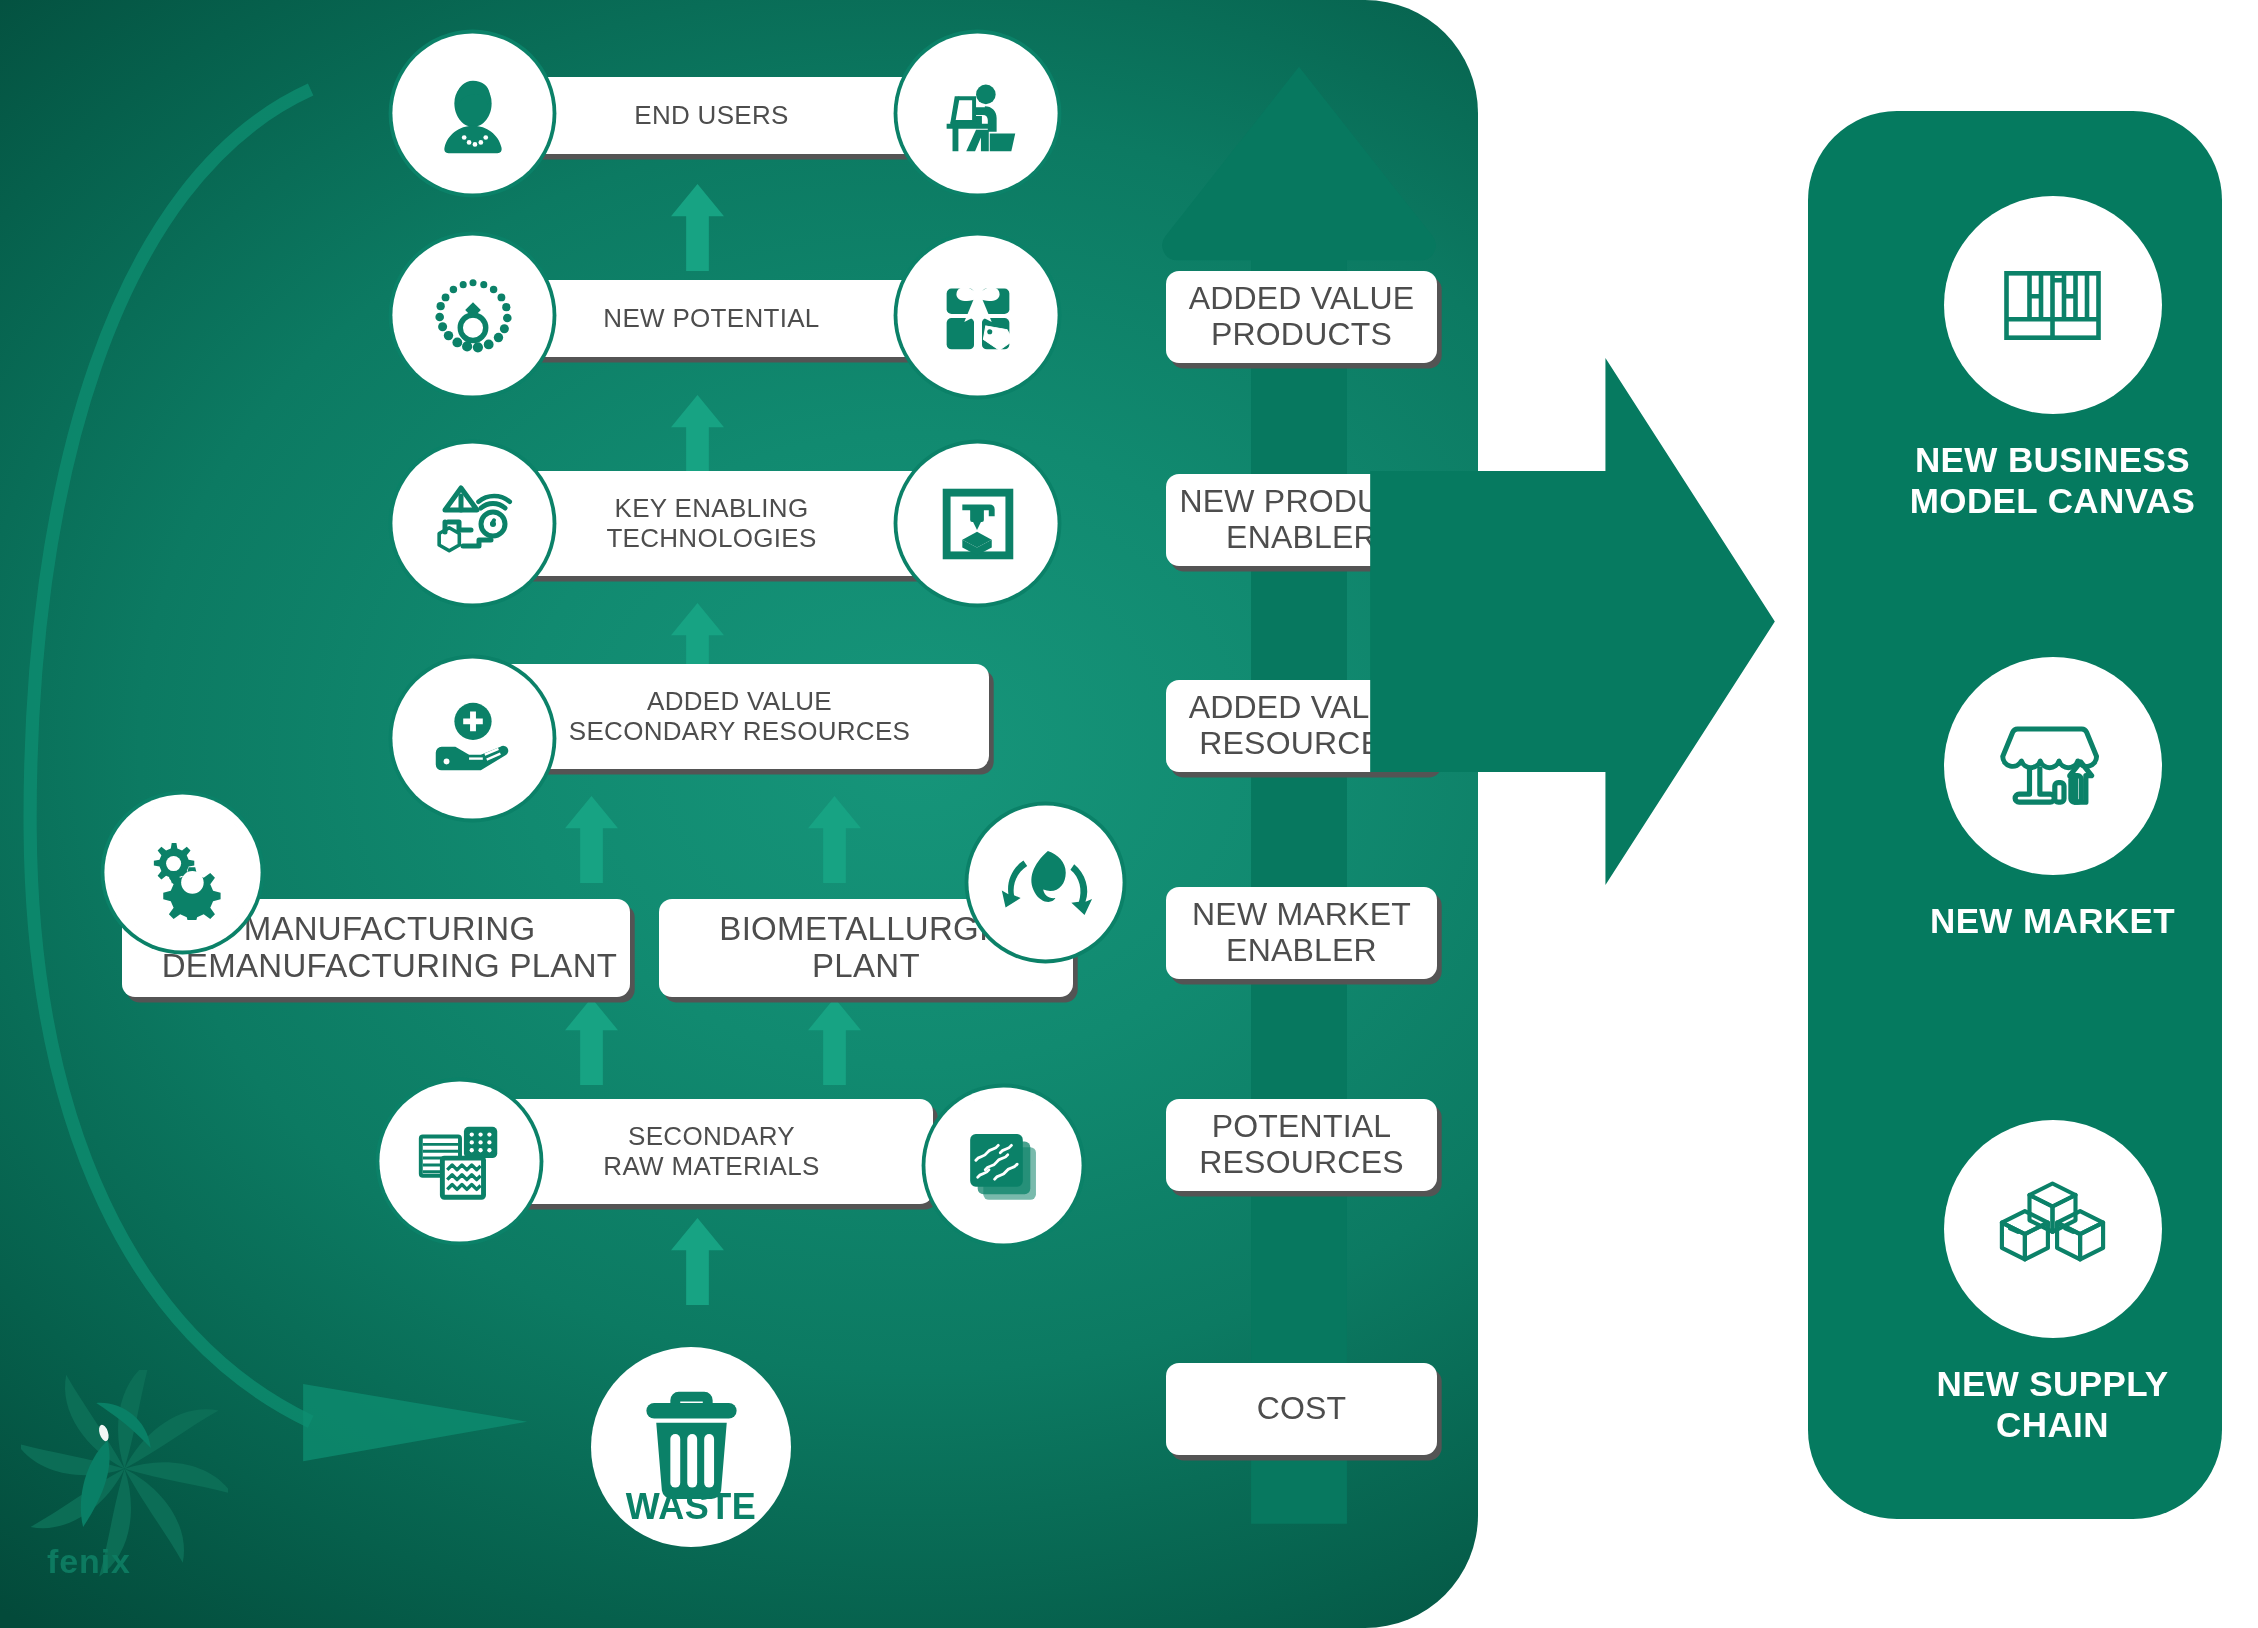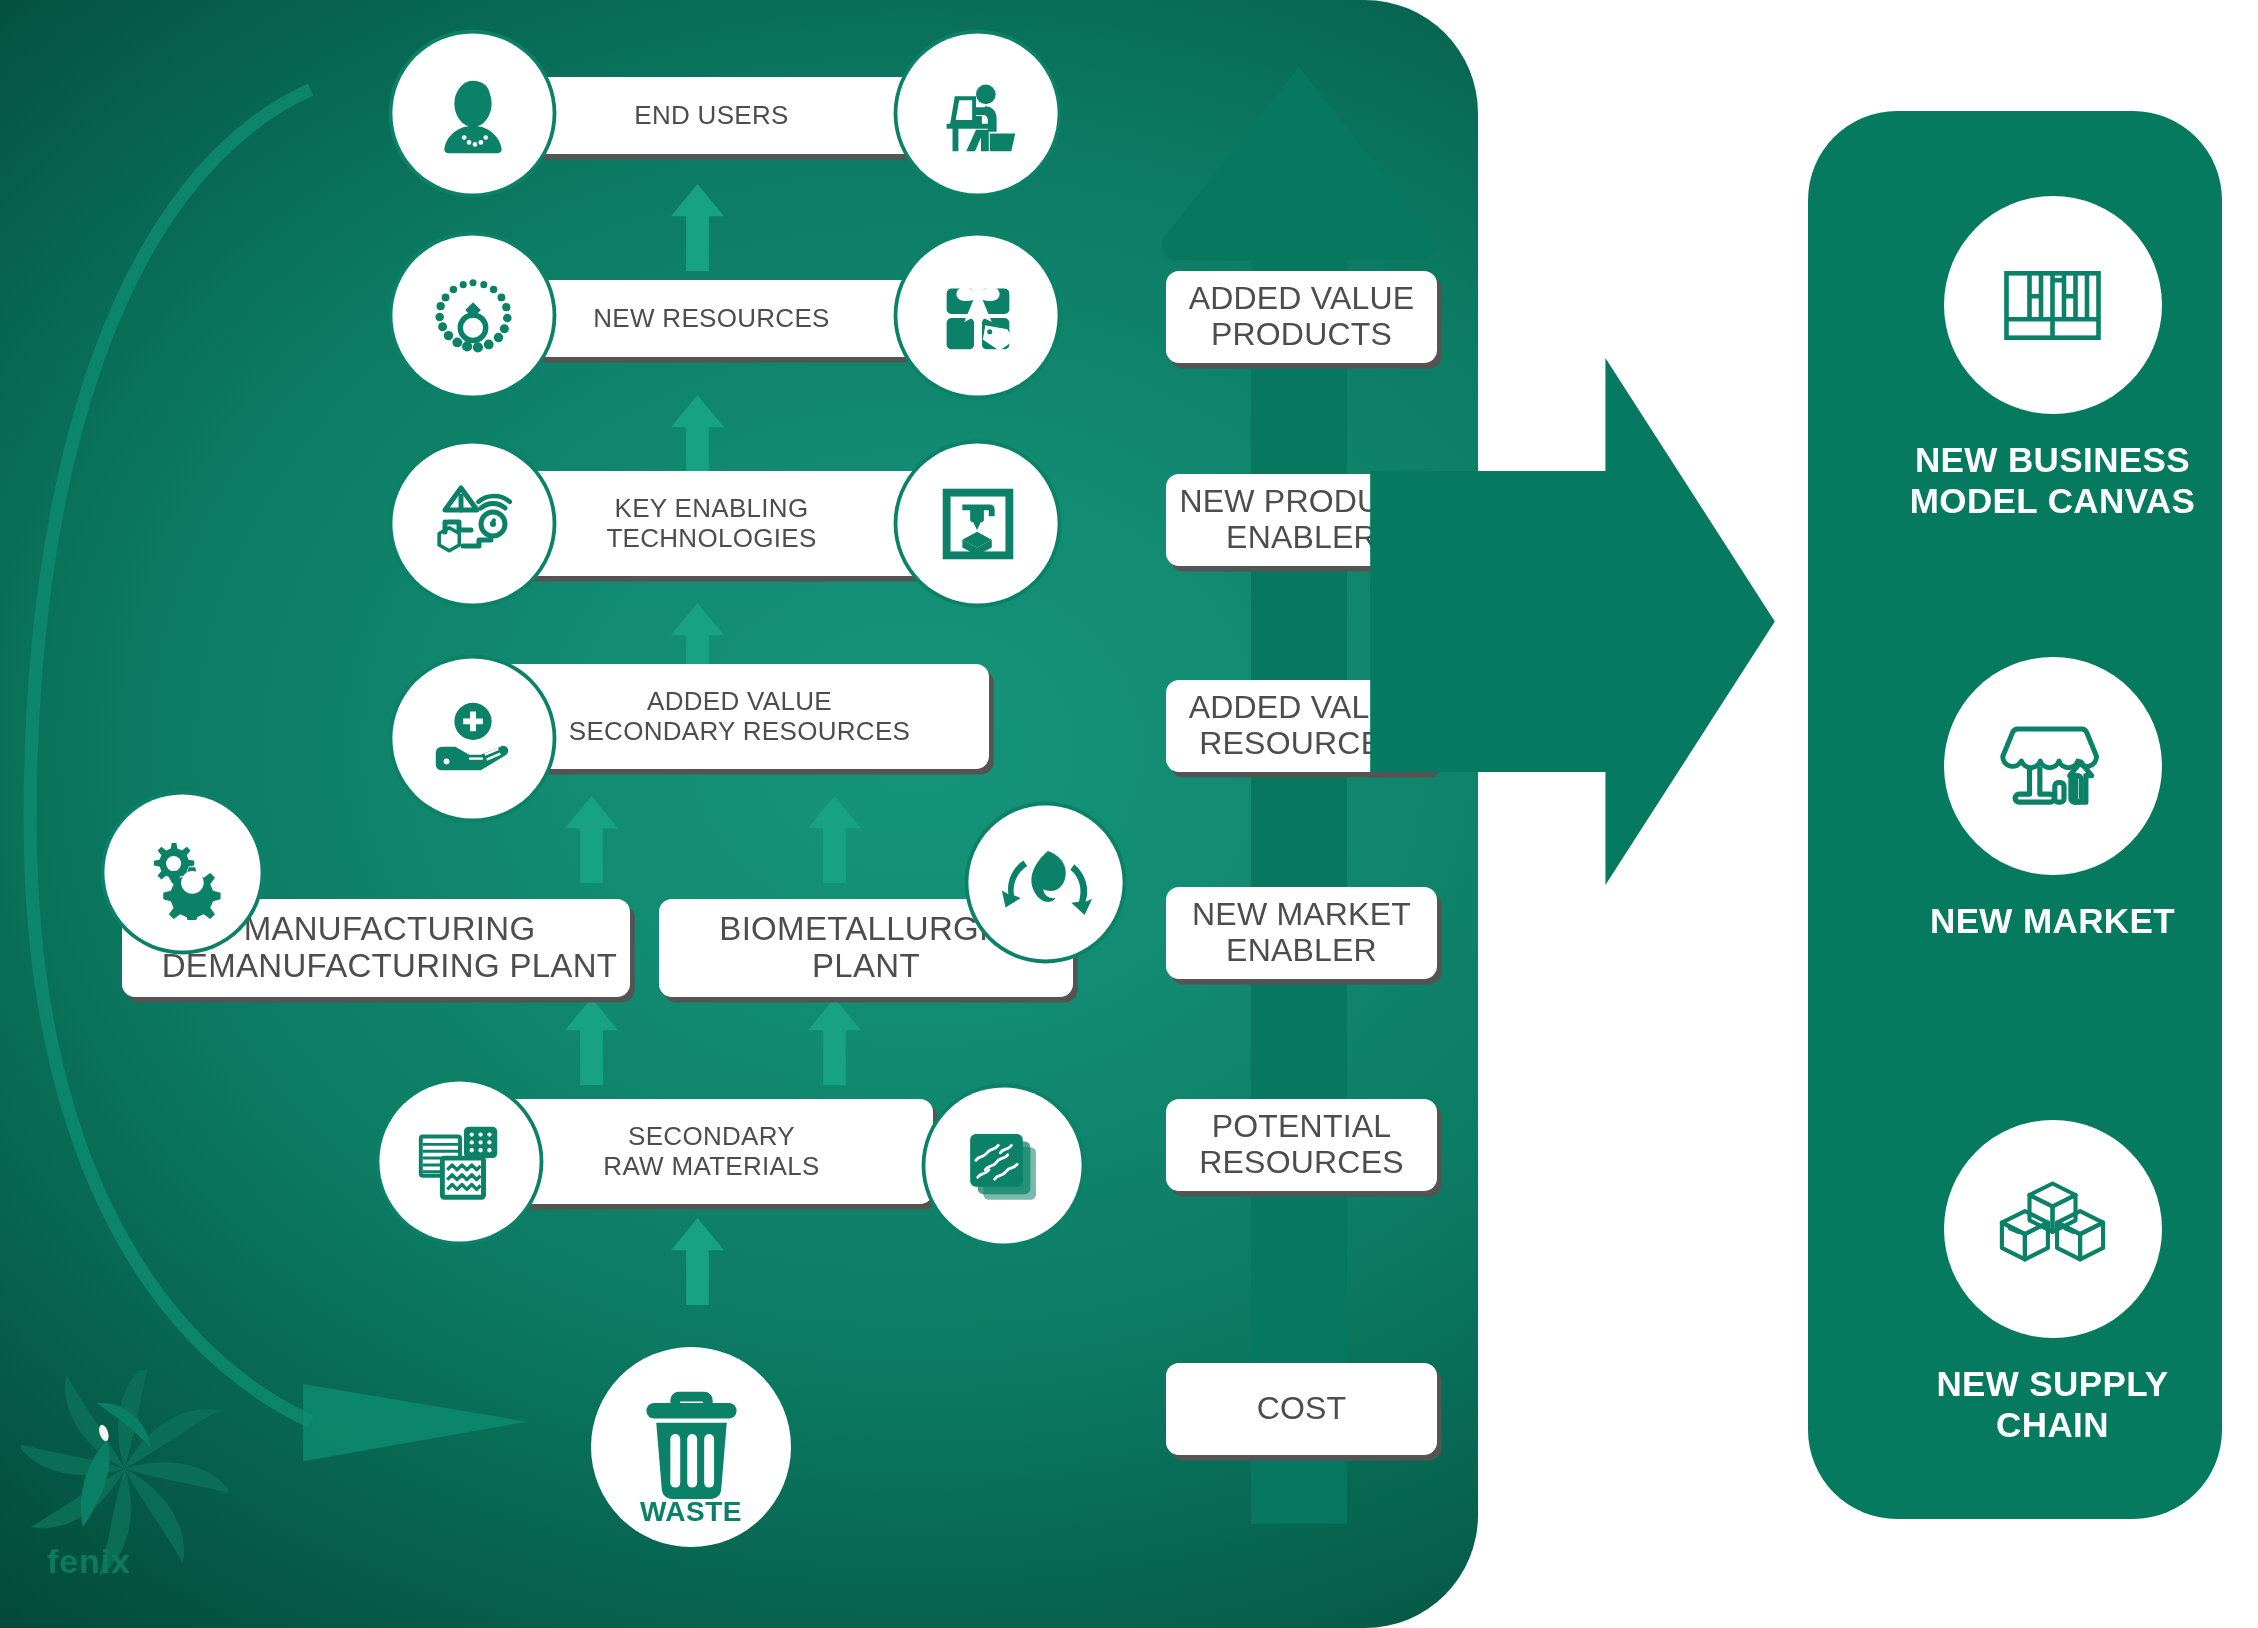--- a/index.html
+++ b/index.html
@@ -82,21 +82,21 @@
   }
   .rp-label {
     margin-top: 24.5px;
     color: #ffffff; font-weight: bold; font-size: 35px;
     line-height: 1.18; letter-spacing: 0.4px;
   }
 
   .waste-word {
     position: absolute; left: 0; width: 100%;
     bottom: 19px; text-align: center;
-    font-size: 28px; font-weight: bold; color: #0b8168;
+    font-size: 36px; font-weight: bold; color: #0b8168;
     letter-spacing: 0.5px;
   }
 </style>
 </head>
 <body>
 
 <div id="stage">
 
   <div class="left-panel">
 
@@ -178,21 +178,21 @@
           <path d="M18 60h46v5H18z"></path>
           <path d="M24 64h6v24h-6z"></path>
           <path d="M54 64h5v10h-5z" opacity="0"></path>
           <path d="M27 32h2v28h-2z" transform="rotate(10 28 46)"></path>
           <path d="M28 34 L46 34 L46 58 L24 58 Z" fill="none" stroke="#0b8168" stroke-width="4"></path>
           <path d="M22 58h28v5H22z"></path>
         </g>
       </svg>
     </div>
 
-    <div class="pill row-label" style="left:490px; top:280px; width:443px; height:77px;">NEW RESOURCES</div>
+    <div class="pill row-label" style="left:490px; top:280px; width:443px; height:77px;">NEW POTENTIAL</div>
     <div class="badge" style="left:399px; top:242px; width:147px; height:147px;">
       <svg viewBox="0 0 100 100" width="98" height="98">
         <g fill="#0b8168">
           <g id="pearls">
             <circle cx="50" cy="16" r="3.6"></circle>
               <circle cx="61" cy="18" r="3.6"></circle>
             <circle cx="71" cy="23" r="3.8"></circle>
               <circle cx="79" cy="31" r="4"></circle>
             <circle cx="84" cy="41" r="4.2"></circle>
               <circle cx="85" cy="52" r="4.4"></circle>

